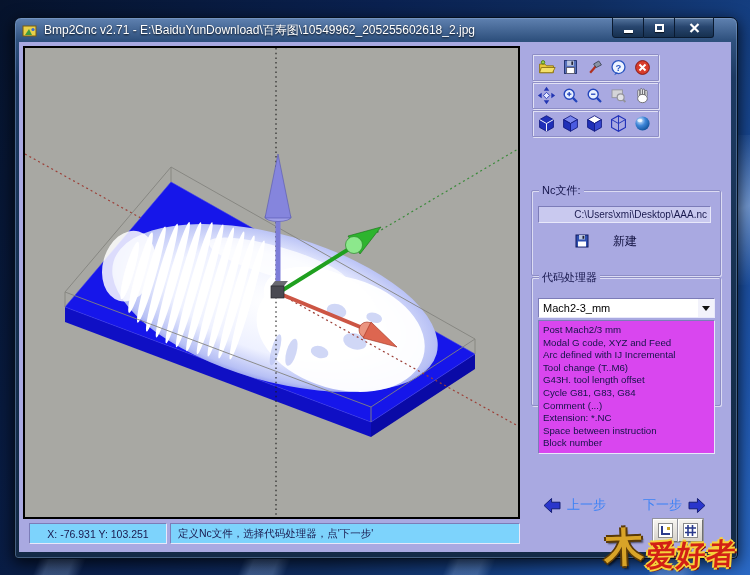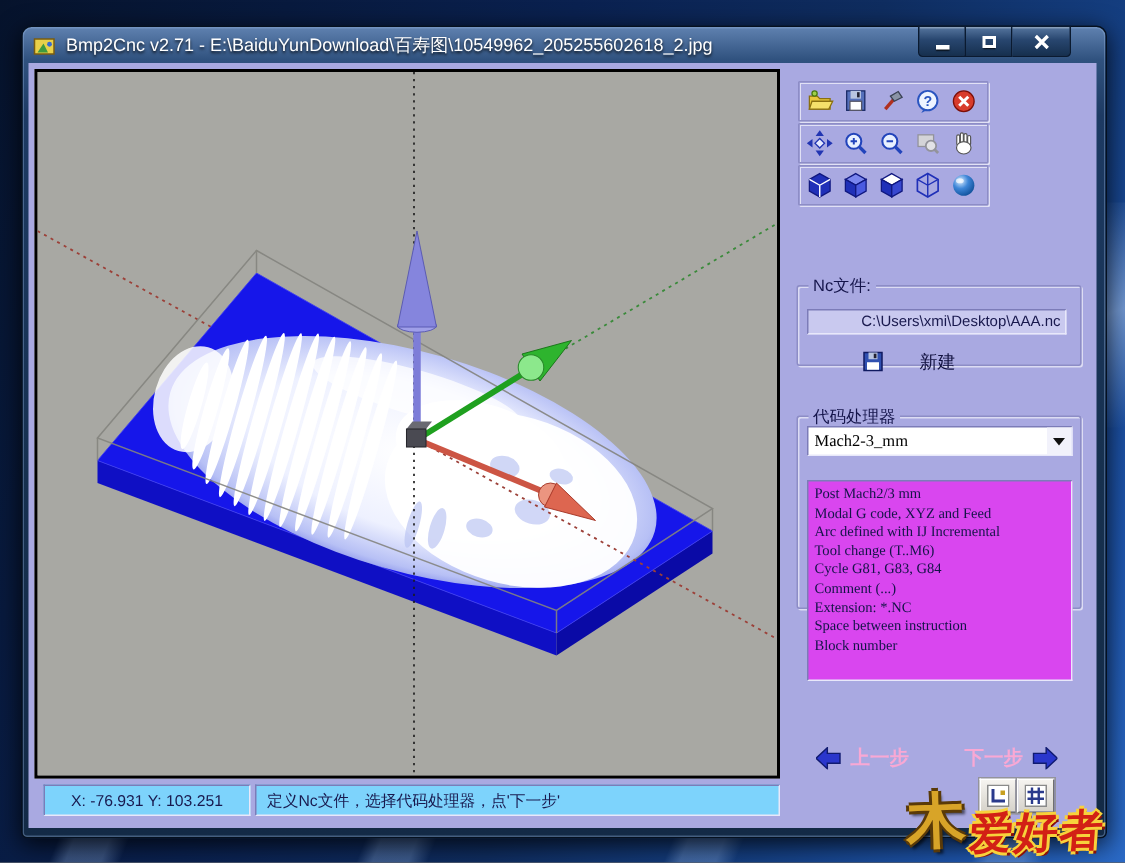--- a/index.html
+++ b/index.html
@@ -44,42 +44,42 @@
     gap:1px;padding:2px;box-sizing:border-box;border:1px solid #8d8dc6;border-radius:1px;
     box-shadow:inset 1px 1px 0 rgba(255,255,255,.65),1px 1px 0 rgba(255,255,255,.65);}
   .tbtn{width:23px;height:21px;display:flex;align-items:center;justify-content:center;}
   .tbtn svg{width:19px;height:19px;}
 
   
   .grp{position:absolute;left:531px;width:190px;border:1px solid #8d8dc6;border-radius:2px;
     box-shadow:inset 1px 1px 0 rgba(255,255,255,.6),1px 1px 0 rgba(255,255,255,.6);box-sizing:border-box;}
   .grp-label{position:absolute;top:-8px;left:7px;background:#a9a9e1;padding:0 3px;
     font-size:11px;color:#14144a;}
-  .grp-nc{top:190px;height:54px;}
+  .grp-nc{top:190px;height:86px;}
   .pathfield{position:absolute;left:6px;top:15px;width:173px;height:17px;background:#c9c9ef;
     border:1px solid;border-color:#7c7cb8 #e8e8fa #e8e8fa #7c7cb8;font-size:10px;color:#19194e;
     line-height:15px;padding:0 3px;white-space:nowrap;overflow:hidden;box-sizing:border-box;text-align:right;}
   .newbtn{position:absolute;left:35px;top:38px;height:24px;display:flex;align-items:center;
     gap:24px;font-size:12px;color:#10103e;padding:0 8px;background:transparent;border:none;cursor:default;}
-  .grp-post{top:277px;height:129px;font-family:Liberation Serif, serif;}
-  .combo{position:absolute;left:6px;top:6px;width:177px;height:20px;background:#fff;
+  .grp-post{top:277px;height:129px;}
+  .combo{position:absolute;left:6px;top:20px;width:177px;height:20px;background:#fff;
     border:1px solid;border-color:#7c7cb8 #e8e8fa #e8e8fa #7c7cb8;display:flex;align-items:center;
     font-size:11px;color:#000;padding-left:4px;box-sizing:border-box;}
   .combo-btn{margin-left:auto;width:16px;align-self:stretch;display:flex;align-items:center;
     justify-content:center;background:#f2f2fb;}
   .combo-arrow{width:0;height:0;border-left:4px solid transparent;border-right:4px solid transparent;
     border-top:5px solid #111;}
   .descbox{position:absolute;left:6px;top:42px;width:177px;height:134px;background:#d946ef;
     border:1px solid;border-color:#7c7cb8 #e8e8fa #e8e8fa #7c7cb8;font-size:9.7px;color:#141448;
     padding:3px 4px;line-height:12.6px;box-sizing:border-box;overflow:hidden;}
   .descbox div{white-space:nowrap;}
 
   
   .nav{position:absolute;top:493px;height:24px;display:flex;align-items:center;gap:6px;
-    font-size:13px;color:#f9a8d4;font-weight:700;background:transparent;border:none;cursor:default;}
+    font-size:13px;color:#3b82f6;font-weight:400;background:transparent;border:none;cursor:default;}
   .nav-prev{left:538px;}
   .nav-next{left:637px;}
 
   
   .mini{position:absolute;top:519px;width:23px;height:21px;display:flex;align-items:center;justify-content:center;
     background:linear-gradient(#f6f4f0,#d6d2ca);border:1px solid;border-color:#fff #6f6f6f #6f6f6f #fff;
     box-shadow:0 0 0 1px #93939c;}
   .m1{left:653px;} .m2{left:678px;}
 
   
@@ -367,20 +367,21 @@
     <span>Mach2-3_mm</span>
     <span class="combo-btn">
       <span class="combo-arrow"></span>
     </span>
   </div>
   <div class="descbox">
     <div>Post Mach2/3 mm</div>
     <div>Modal G code, XYZ and Feed</div>
     <div>Arc defined with IJ Incremental</div>
     <div>Tool change (T..M6)</div>
+    <div>G43H. tool length offset</div>
     <div>Cycle G81, G83, G84</div>
     <div>Comment (...)</div>
     <div>Extension: *.NC</div>
     <div>Space between instruction</div>
     <div>Block number</div>
   </div>
 </div>
 
 <button class="nav nav-prev">
   <svg width="17" height="15" viewBox="0 0 18 16">

